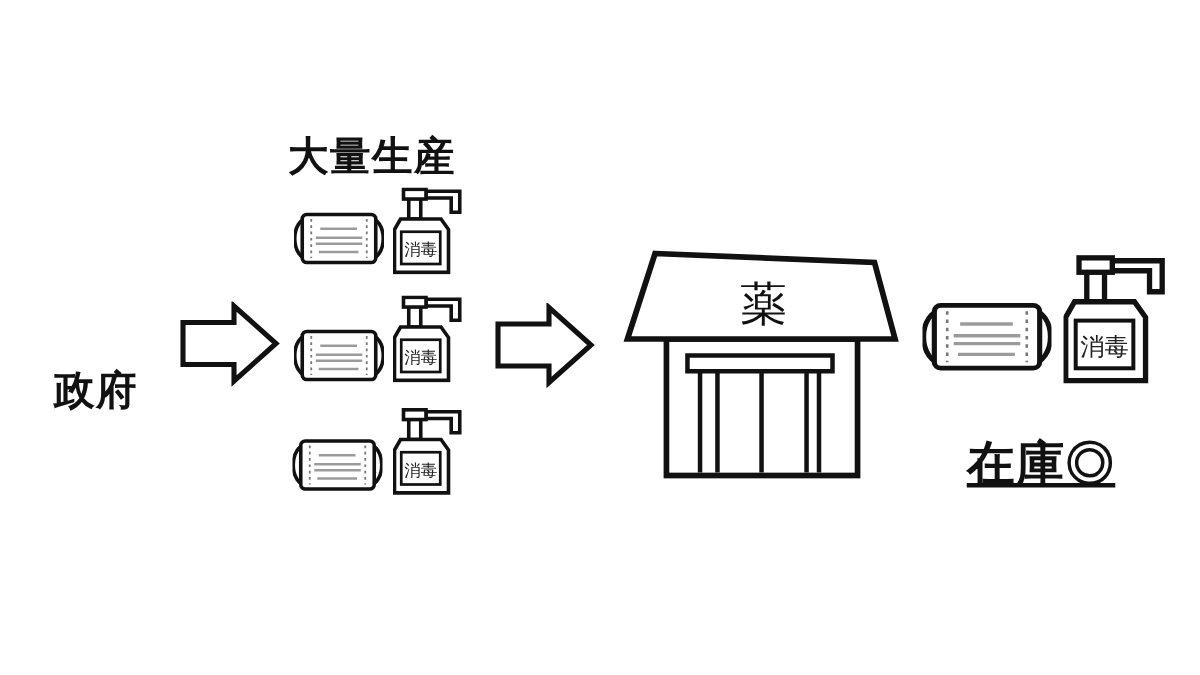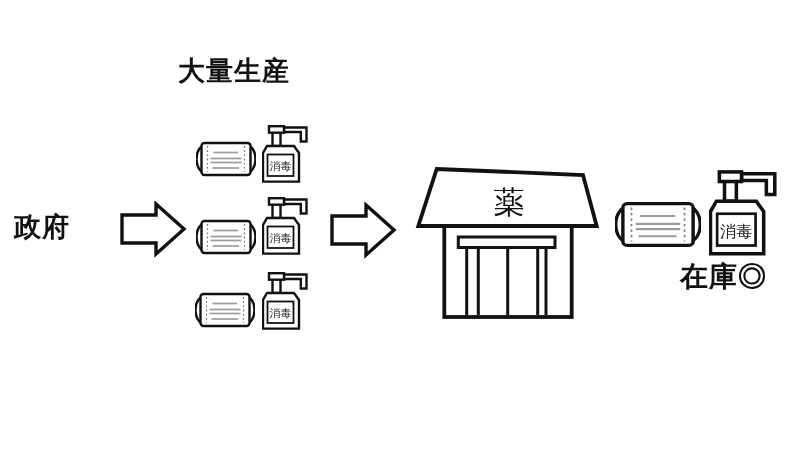--- a/index.html
+++ b/index.html
@@ -2,42 +2,42 @@
 <html><head>
 <meta charset="utf-8">
 <style>
   html,body{margin:0;padding:0;background:#fff;}
   .canvas{
     position:relative;width:800px;height:450px;background:#ffffff;
     overflow:hidden;font-family:"Liberation Sans",sans-serif;color:#111;
   }
   .abs{position:absolute;}
   .biglabel{
-    font-weight:700;font-size:27px;color:#111;text-align:left;
-    letter-spacing:1px;line-height:31px;white-space:nowrap;
+    font-weight:700;font-size:27px;color:#111;text-align:center;
+    letter-spacing:1px;line-height:31px;white-space:nowrap;margin-top:33px;
   }
   
   .ln{fill:#fff;stroke:#111;stroke-width:2.4;}
   .dash{stroke:#777;stroke-width:1.2;fill:none;stroke-dasharray:1.8 2.4;}
   .pleat{stroke:#9b9b9b;stroke-width:1.7;fill:none;}
   .ln2{fill:#fff;stroke:#111;stroke-width:2.4;stroke-linejoin:miter;}
   .lbl{fill:#fff;stroke:#111;stroke-width:1.8;}
   .bottletext{font-family:"Liberation Sans",sans-serif;font-size:11px;fill:#222;text-anchor:middle;}
   .arrowshape{fill:#fff;stroke:#111;stroke-width:3.4;stroke-linejoin:miter;}
   .bld{fill:#fff;stroke:#111;stroke-width:3.8;stroke-linejoin:miter;}
   .bld2{fill:#fff;stroke:#111;stroke-width:3;}
   .pillar{stroke:#111;stroke-width:3;}
   .sign{font-family:"Liberation Sans",sans-serif;font-size:31px;fill:#111;text-anchor:middle;}
 </style>
 </head>
 <body>
 
 <div class="canvas">
 
-  <div class="abs biglabel" style="left:14px;top:212px;width:68px;">政府</div>
+  <div class="abs biglabel" style="left:30px;top:212px;width:68px;">政府</div>
 
   <div class="abs biglabel" style="left:178px;top:56px;width:140px;">
     <div>大量生産</div>
   </div>
 
   <svg class="abs" style="left:120px;top:201px;" viewBox="0 0 68 58" width="68" height="58">
     <polygon class="arrowshape" points="2,14 36,14 36,3 64,28 36,53 36,42 2,42"></polygon>
   </svg>
 
   <svg class="abs" style="left:196px;top:141px;" viewBox="0 0 60 36" width="60" height="36">
@@ -129,15 +129,15 @@
   </svg>
   <svg class="abs" style="left:709px;top:170px;" viewBox="0 0 46 58" width="68" height="86">
     <path class="ln2" d="M22,2.5 H44.5 V16.5 H38.8 V7 H22 Z"></path>
     <rect class="ln2" x="10.5" y="6" width="8" height="15"></rect>
     <rect class="ln2" x="7" y="1.2" width="15" height="6.5"></rect>
     <path class="ln2" d="M5,21 L32,21 L37,28 L37,56.6 L1,56.6 L1,28 Z"></path>
     <rect class="lbl" x="5.5" y="29.5" width="26" height="21.5"></rect>
     <text class="bottletext" x="18.5" y="45">消毒</text>
   </svg>
 
-  <div class="abs biglabel" style="left:680px;top:261px;width:108px;font-size:28px;">在庫◎</div>
+  <div class="abs biglabel" style="left:640px;top:261px;width:108px;font-size:32px;text-decoration:underline;">在庫◎</div>
 
 </div>
 
 </body></html>

